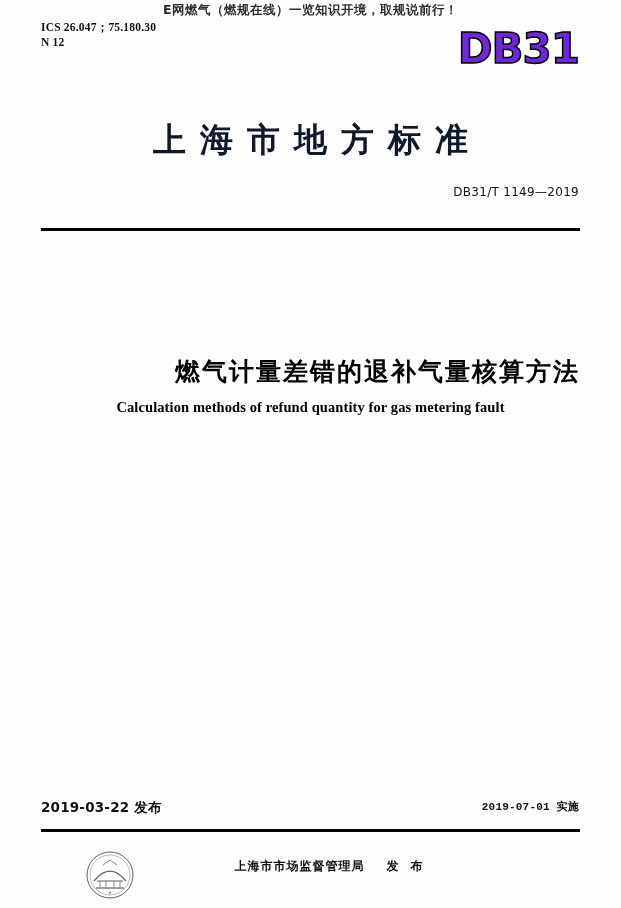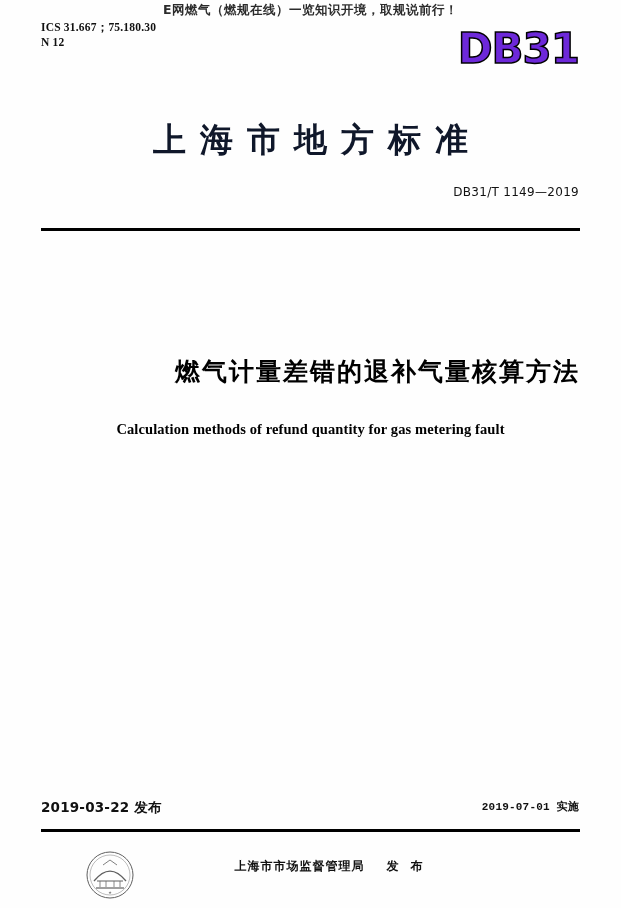--- a/index.html
+++ b/index.html
@@ -115,21 +115,21 @@
     font-size: 25px;
     font-weight: bold;
     letter-spacing: 2px;
     color: #000;
   }
 
   
   .doc-title-en {
     position: absolute;
     left: 41px;
-    top: 421px;
+    top: 399px;
     width: 539px;
     text-align: center;
     font-family: "Liberation Serif", serif;
     font-size: 14.5px;
     font-weight: bold;
     letter-spacing: 0.1px;
     color: #000;
   }
 
   
@@ -197,21 +197,21 @@
   }
 </style>
 </head>
 <body>
 
 <div class="page">
 
   <div class="watermark">E网燃气（燃规在线）一览知识开境，取规说前行！</div>
 
   <div class="ics-block">
-    <div class="ics-line">ICS 31.667；75.180.30</div>
+    <div class="ics-line">ICS 26.047；75.180.30</div>
     <div class="ics-line">N 12</div>
   </div>
 
   <div class="db31">DB31</div>
 
   <div class="std-title">上海市地方标准</div>
 
   <div class="std-number">DB31/T 1149—2019</div>
 
   <div class="rule-top"></div>

